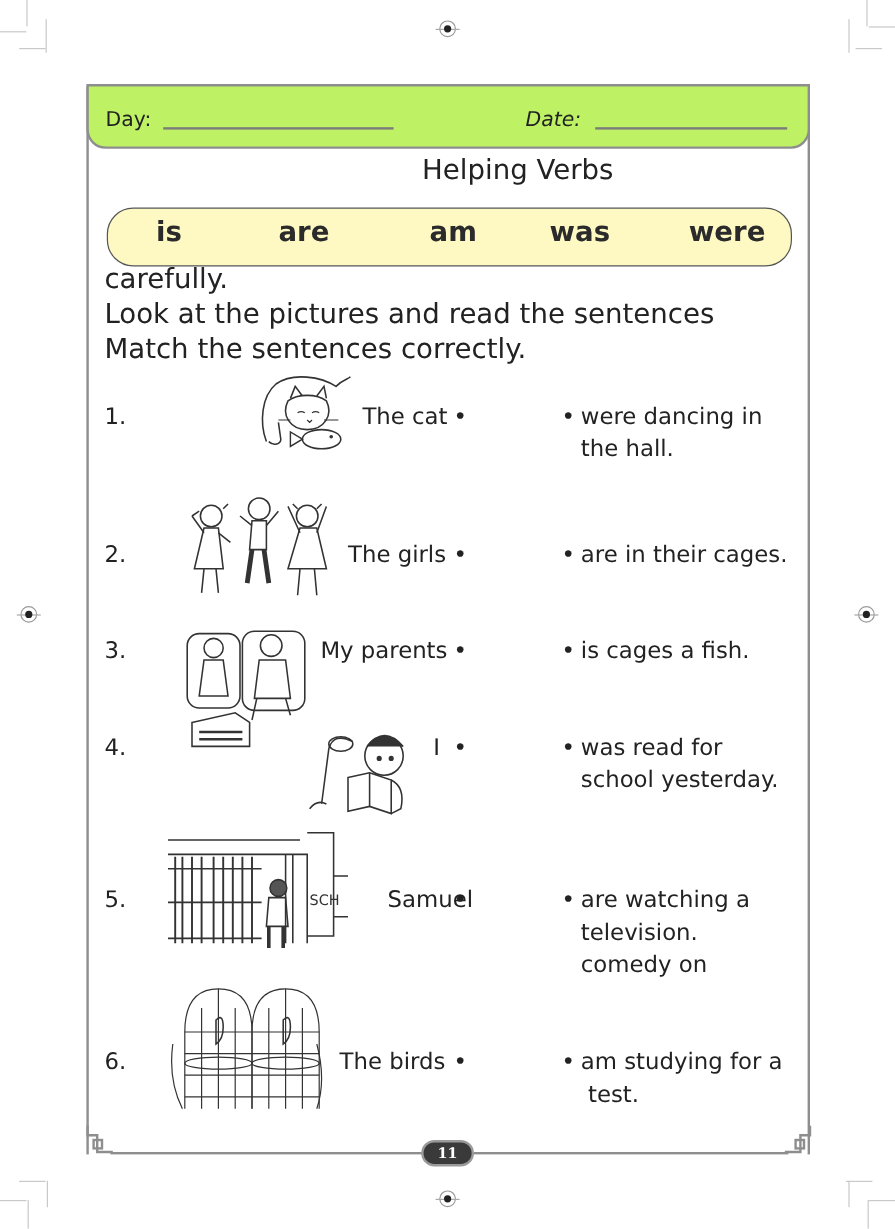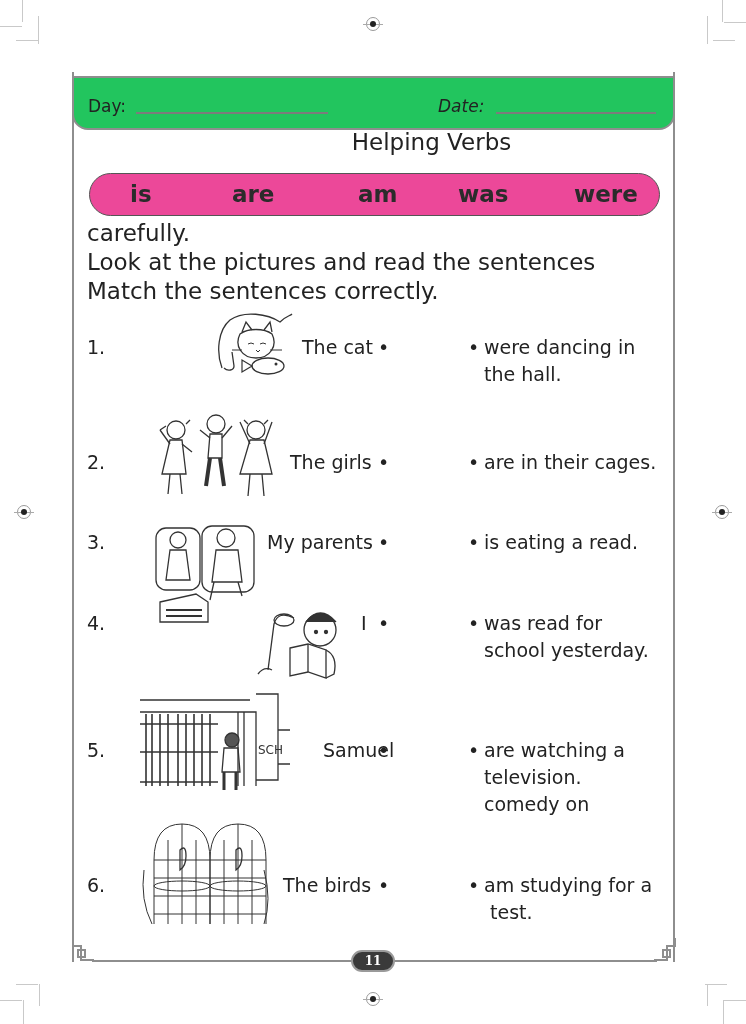--- a/index.html
+++ b/index.html
@@ -13,31 +13,31 @@
   .reg::after { content: ""; position: absolute; left: 3px; top: 3px; width: 6px; height: 6px;
                 border-radius: 50%; background: #222; }
   .reg::before { content: ""; position: absolute; left: -4px; top: 6px; width: 20px; height: 1px; background: #aaa; }
 
   
   .frame { position: absolute; left: 72px; top: 72px; width: 603px; height: 890px;
            border: 2px solid #8e8e8e; border-top: none; border-bottom: none; }
   .frame-bottom { position: absolute; left: 92px; top: 960px; width: 565px; height: 2px; background: #8e8e8e; }
 
   
-  .header-band { position: absolute; left: 72px; top: 76px; width: 603px; height: 54px;
-                 background: #22c55e; border: 2px solid #8e8e8e; border-radius: 0 0 16px 16px;
+  .header-band { position: absolute; left: 72px; top: 70px; width: 603px; height: 54px;
+                 background: #bef264; border: 2px solid #8e8e8e; border-radius: 0 0 16px 16px;
                  border-top-left-radius: 0; border-top-right-radius: 0; }
   .hdr-label { position: absolute; top: 18px; font-size: 17px; color: #222; }
   .hdr-line { position: absolute; top: 34px; height: 2px; background: #7c7c7c; }
 
   .title { position: absolute; left: 72px; width: 719px; top: 129px; text-align: center;
            font-size: 23px; color: #222; }
 
-  .verb-box { position: absolute; left: 89px; top: 173px; width: 571px; height: 43px;
-              background: #ec4899; border: 1.5px solid #555; border-radius: 22px; }
+  .verb-box { position: absolute; left: 89px; top: 173px; width: 571px; height: 49px;
+              background: #fef9c3; border: 1.5px solid #555; border-radius: 22px; }
   .verb { position: absolute; top: 7px; font-size: 23px; font-weight: bold; color: #2b2b2b; }
 
   .instr { position: absolute; left: 87px; font-size: 23px; color: #222; line-height: 29px; }
 
   .row-num { position: absolute; left: 87px; font-size: 19px; color: #222; }
   .subject { position: absolute; font-size: 19px; color: #222; white-space: nowrap; }
   .dot { position: absolute; font-size: 19px; color: #222; }
   .pred { position: absolute; left: 468px; font-size: 19px; color: #222; line-height: 27px; }
   .pred .b { display: inline-block; width: 16px; }
 
@@ -164,21 +164,21 @@
     <circle cx="74" cy="16" r="9"></circle>
       <path d="M64 28 L60 60 H90 L86 28 Z"></path>
     <path d="M62 60 l-4 18 M86 60 l4 14"></path>
     <path d="M8 80 L44 72 L56 80 L56 100 L8 100 Z"></path>
     <path d="M14 88 H50 M14 94 H50" stroke-width="2"></path>
   </g>
 </svg>
 <span class="subject" style="left:267px;top:531px;">My parents</span>
 <span class="dot" style="left:378px;top:531px;">•</span>
 <div class="pred" style="top:529px;">
-  <div><span class="b">•</span><span>is eating a read.</span></div>
+  <div><span class="b">•</span><span>is cages a fish.</span></div>
 </div>
 
 <span class="row-num" style="top:612px;">4.</span>
 <svg class="pic" style="left:250px;top:604px;" width="96" height="80" viewBox="0 0 96 80">
   <g fill="none" stroke="#333" stroke-width="1.3">
     <path d="M8 70 q6 -8 14 -4 M18 66 L24 20 q4 -14 20 -6"></path>
     <ellipse cx="34" cy="16" rx="10" ry="6"></ellipse>
     <circle cx="70" cy="26" r="16"></circle>
     <path d="M56 18 q14 -18 30 0" fill="#333"></path>
     <circle cx="66" cy="28" r="1.5" fill="#333"></circle>

